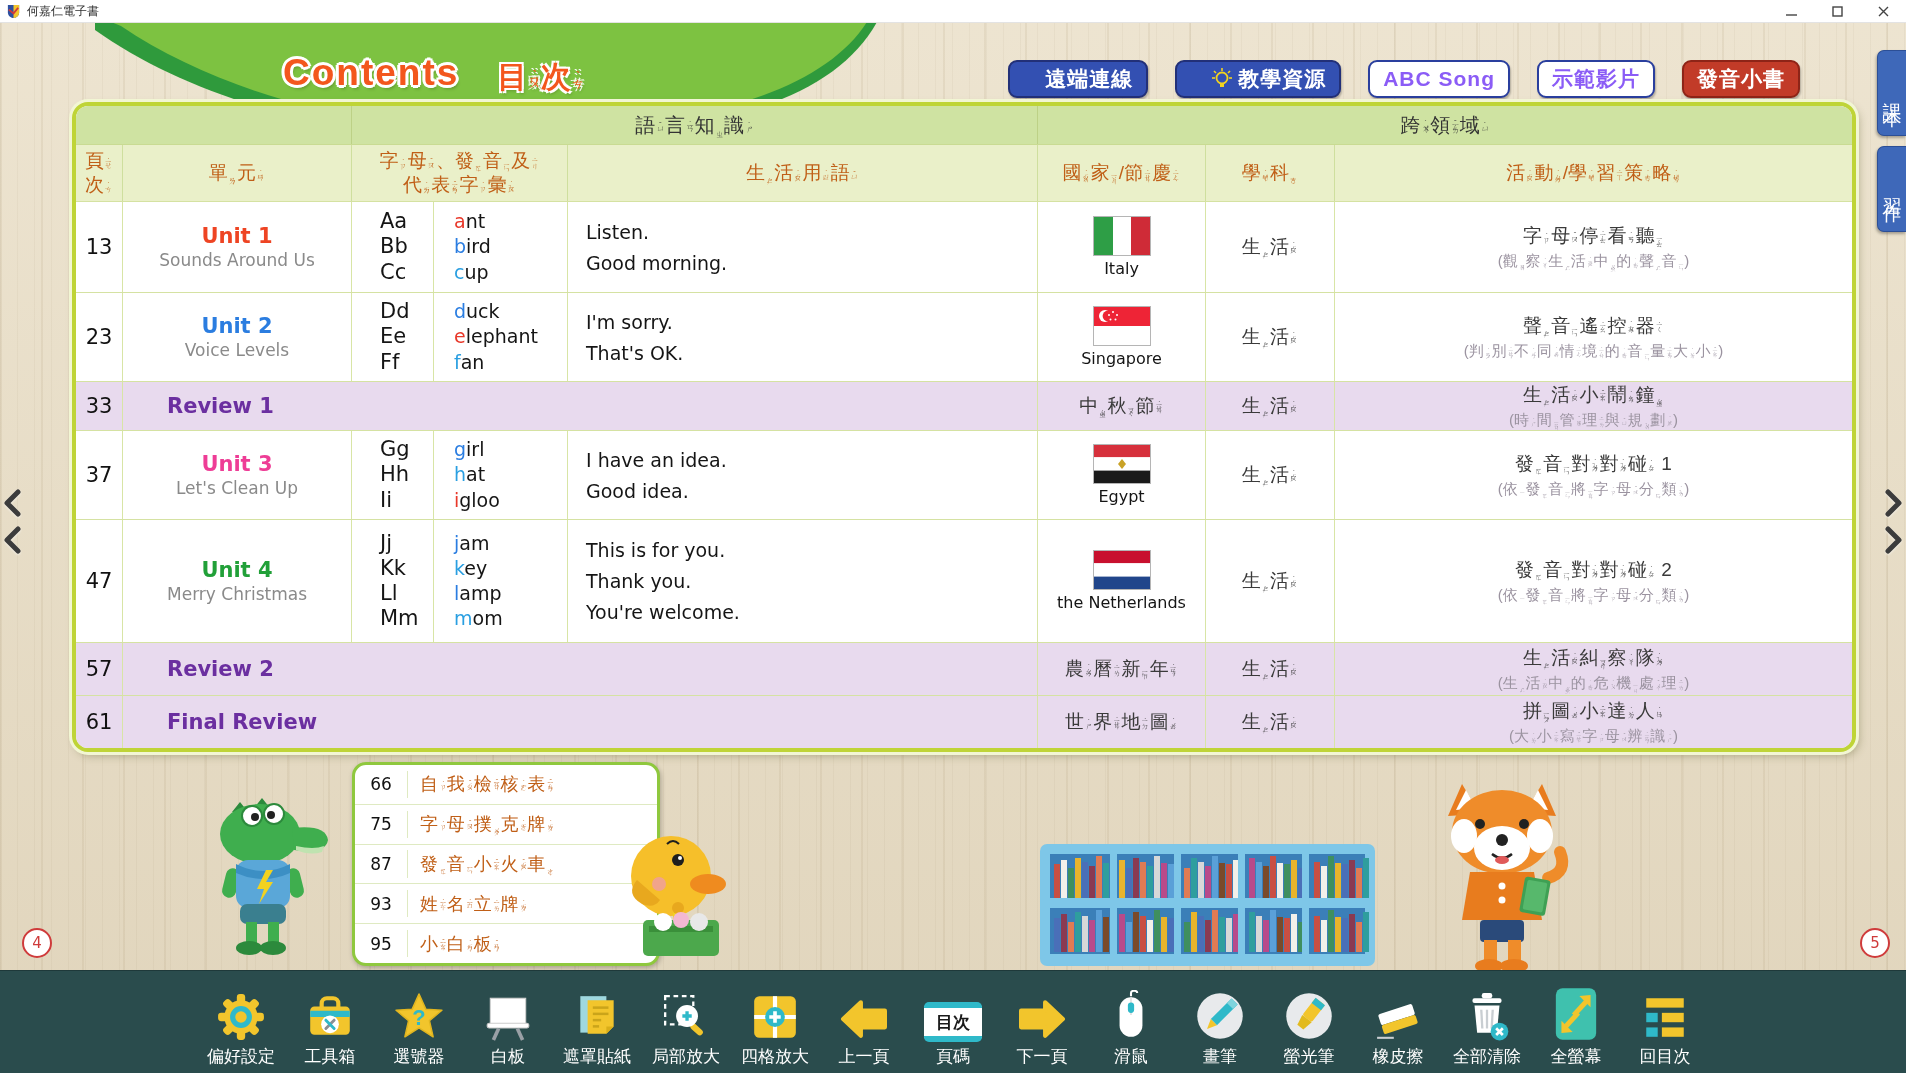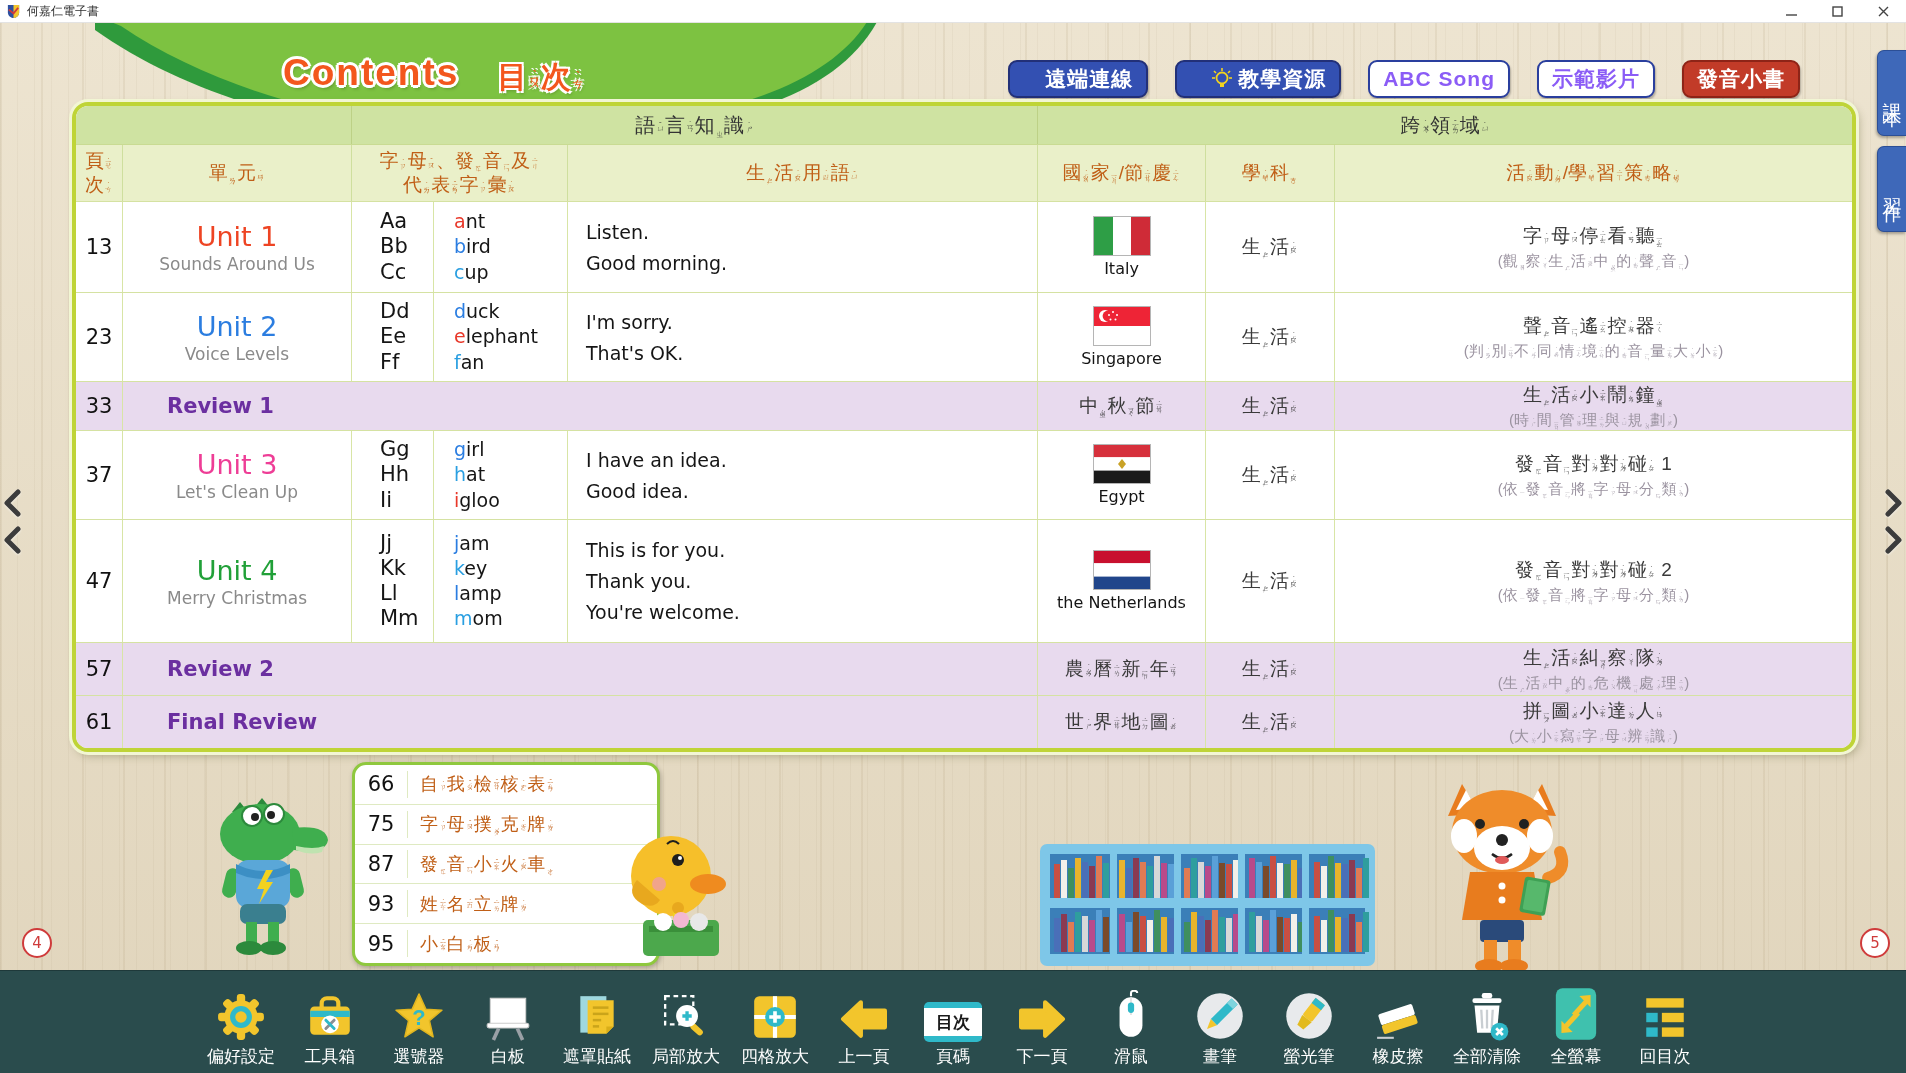--- a/index.html
+++ b/index.html
@@ -63,21 +63,21 @@
           font-size:19px;color:#c05f17;border-right:1px solid #cfdf9e;line-height:1.25;text-align:center;}
   .ch>div:last-child{border-right:none;}
   .ch .ch-letters{grid-column:3/5;}
   .dr{border-top:1px solid #d5e2a2;background:#fff;}
   .dr>div{border-right:1px solid #d8e5a6;}
   .dr>div:last-child{border-right:none;}
   .dr.review{background:#e8daee;}
   .cell-page{display:flex;align-items:center;justify-content:center;
              font-family:"DejaVu Sans",sans-serif;font-size:21px;color:#111;}
   .cell-unit{display:flex;flex-direction:column;align-items:center;justify-content:center;gap:2px;}
-  .unit-label{font-family:"DejaVu Sans",sans-serif;font-size:27px;font-weight:normal;}
+  .unit-label{font-family:"DejaVu Sans",sans-serif;font-size:21px;font-weight:bold;}
   .unit-sub{font-family:"DejaVu Sans",sans-serif;font-size:17px;color:#8a8a8a;}
   .cell-letters{display:flex;flex-direction:column;justify-content:center;padding-left:28px;
                 font-family:"DejaVu Sans",sans-serif;font-size:21px;color:#151515;line-height:1.2;}
   .cell-words{display:flex;flex-direction:column;justify-content:center;padding-left:20px;
               font-family:"DejaVu Sans",sans-serif;font-size:19px;color:#151515;line-height:1.32;}
   .cell-phrases{display:flex;flex-direction:column;justify-content:center;gap:9px;padding-left:18px;
                 font-family:"DejaVu Sans",sans-serif;font-size:19px;color:#151515;}
   .cell-country{display:flex;flex-direction:column;align-items:center;justify-content:center;gap:3px;}
   .country-label{font-family:"DejaVu Sans",sans-serif;font-size:16px;color:#151515;}
   .country-text{font-size:19px;color:#3a3a3a;}
@@ -92,21 +92,21 @@
   .rchar{display:inline-flex;align-items:center;}
   .rc-zy{writing-mode:vertical-rl;text-orientation:upright;font-size:0.40em;line-height:.95;
          margin:0 1px;letter-spacing:-1px;opacity:.92;display:inline-block;max-height:2.7em;}
 
   
   .extras{position:absolute;left:352px;top:740px;width:302px;height:198px;background:#fff;
           border:3px solid #8fc83e;border-radius:14px;display:flex;flex-direction:column;
           box-shadow:1px 2px 5px rgba(0,0,0,.25);overflow:hidden;z-index:5;}
   .extra-item{flex:1;display:flex;align-items:center;border-bottom:1px solid #dfeac2;cursor:pointer;}
   .extra-item:last-child{border-bottom:none;}
-  .extra-page{width:52px;text-align:center;font-family:"DejaVu Sans",sans-serif;font-size:21px;color:#111;}
+  .extra-page{width:52px;text-align:center;font-family:"DejaVu Sans",sans-serif;font-size:17px;color:#111;}
   .extra-sep{width:1px;height:70%;background:#dfeac2;}
   .extra-title{padding-left:12px;font-size:18px;color:#c05f17;}
 
   
   .badge{position:absolute;width:26px;height:26px;border-radius:50%;background:#fff;border:2px solid #cf3b3b;
          color:#cf3b3b;font-size:15px;display:flex;align-items:center;justify-content:center;
          font-family:"DejaVu Sans",sans-serif;}
   .mascot{position:absolute;}
 
   

